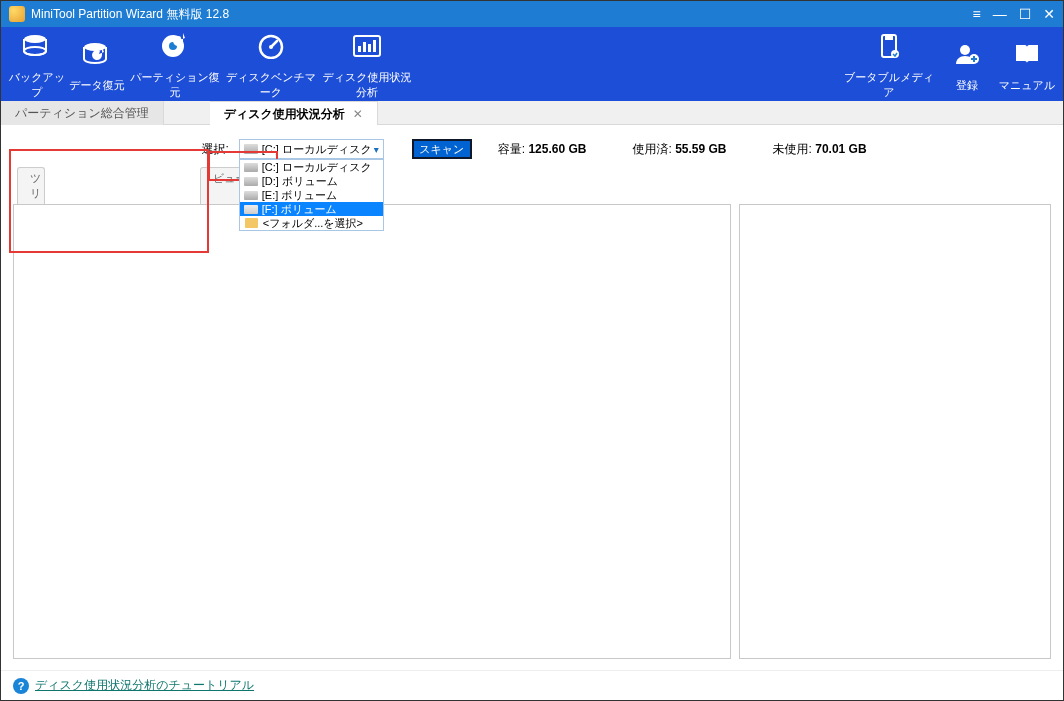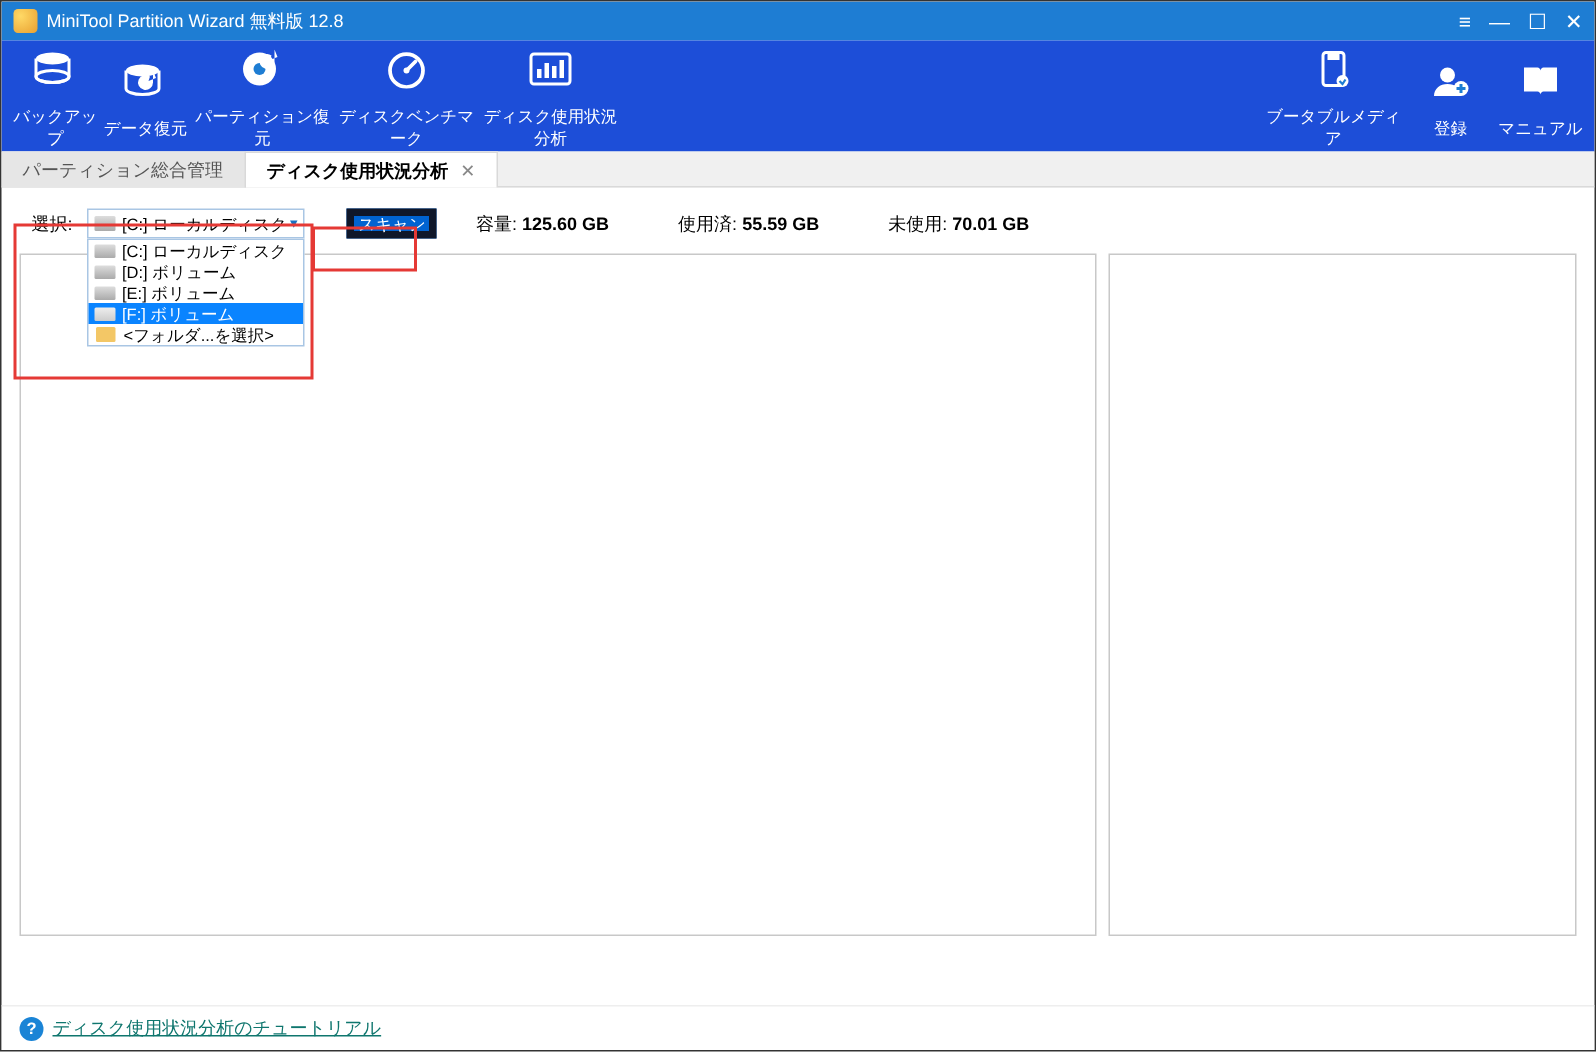--- a/index.html
+++ b/index.html
@@ -11,43 +11,43 @@
   .titlebar .win-btns { display: flex; gap: 12px; align-items: center; }
   .titlebar .win-btns span { cursor: pointer; font-size: 14px; line-height: 1; }
   
   .toolbar { height: 74px; background: #1d4ed8; display: flex; align-items: center; padding: 0 6px; }
   .toolbar .tbtn { color: #fff; text-align: center; width: 96px; cursor: pointer; }
   .toolbar .tbtn.narrow { width: 60px; }
   .toolbar .ticon { height: 36px; display: flex; align-items: center; justify-content: center; }
   .toolbar .tlabel { font-size: 11px; margin-top: 6px; }
   .toolbar .spacer { flex: 1; }
   
-  .tabs-row { height: 24px; background: #f0f0f0; border-bottom: 1px solid #d9d9d9; display: flex; }
+  .tabs-row { height: 24px; background: #f0f0f0; border-bottom: 1px solid #d9d9d9; display: flex; gap: 46px; }
   .tabs-row .tab { padding: 0 14px; height: 24px; line-height: 24px; font-size: 12px; border-right: 1px solid #d9d9d9; cursor: pointer; background: #e6e6e6; color: #555; }
   .tabs-row .tab.active { background: #fff; color: #000; font-weight: bold; border-top: 1px solid #d9d9d9; text-align: center; }
   .tabs-row .tab .close { margin-left: 8px; color: #888; font-weight: normal; }
   
   .content { position: relative; padding: 0; height: calc(100% - 26px - 74px - 24px - 30px); }
   
-  .controls-row { display: flex; align-items: center; padding: 14px 16px 10px 20px; gap: 6px; position: relative; }
+  .controls-row { display: flex; align-items: center; padding: 14px 16px 10px 20px; gap: 6px; position: relative; justify-content: center; }
   .controls-row .lbl { font-size: 12px; margin-right: 4px; }
   .select-box { position: relative; }
   .select-input { width: 145px; height: 20px; border: 1px solid #a9c6e4; background: #fff; display: flex; align-items: center; padding: 0 4px; cursor: pointer; }
   .select-input .drive-icon { width: 14px; height: 10px; background: linear-gradient(#ddd,#aaa); border-radius: 1px; margin-right: 4px; }
   .select-input .sel-text { flex: 1; font-size: 11px; }
   .select-input .dd-arrow { color: #1a6fc1; font-size: 10px; }
   
   .dropdown { position: absolute; top: 20px; left: 0; width: 145px; background: #fff; border: 1px solid #a9c6e4; z-index: 10; }
   .dropdown .opt { display: flex; align-items: center; height: 14px; padding: 0 4px; font-size: 11px; cursor: pointer; }
   .dropdown .opt .drive-icon { width: 14px; height: 9px; background: linear-gradient(#ddd,#aaa); border-radius: 1px; margin-right: 4px; }
   .dropdown .opt .folder-icon { width: 13px; height: 10px; background: #f3c766; border-radius: 1px; margin-right: 5px; margin-left: 1px; }
   .dropdown .opt.highlight { background: #0a84ff; color: #fff; }
   .dropdown .opt.highlight .drive-icon { background: linear-gradient(#eee,#ccc); }
   
-  .scan-btn { width: 60px; height: 20px; background: #0063d1; color: #fff; border: 5px solid #0f172a; font-size: 11px; cursor: pointer; display: flex; align-items: center; justify-content: center; margin-left: 22px; }
+  .scan-btn { width: 60px; height: 20px; background: #0063d1; color: #fff; border: 2px solid #0f172a; font-size: 11px; cursor: pointer; display: flex; align-items: center; justify-content: center; margin-left: 22px; }
   
   .stat { margin-left: 20px; font-size: 12px; }
   .stat b { font-weight: bold; }
   
   .view-tabs { display: flex; padding: 0 16px; gap: 0; margin-top: -2px; }
   .view-tabs .vtab { padding: 3px 12px; font-size: 11px; border: 1px solid #ccc; border-bottom: none; background: #f4f4f4; color: #666; cursor: pointer; border-radius: 3px 3px 0 0; margin-right: -1px; }
   
   .panels { display: flex; gap: 8px; padding: 0 12px; height: calc(100% - 90px); }
   .panel { border: 1px solid #c8c8c8; flex: 1; background: #fff; }
   .panel.right { flex: 0 0 312px; }
@@ -200,20 +200,24 @@
       </div>
     </div>
     <div class="scan-btn">
         <span>スキャン</span>
       </div>
     <span class="stat"><span>容量:</span> <b>125.60 GB</b></span>
     <span class="stat" style="margin-left:40px"><span>使用済:</span> <b>55.59 GB</b></span>
     <span class="stat" style="margin-left:40px"><span>未使用:</span> <b>70.01 GB</b></span>
   </div>
 
+  <div class="view-tabs">
+    <div class="vtab" style="width:28px; overflow:hidden"><span>ツリ</span></div>
+    <div class="vtab" style="margin-left:156px"><span>ビュー</span></div>
+  </div>
 
   <div class="panels">
     <div class="panel"></div>
     <div class="panel right"></div>
   </div>
 </div>
 
 <div class="highlight-box-1 hb1"></div>
 <div class="highlight-box-1 hb2"></div>
 

